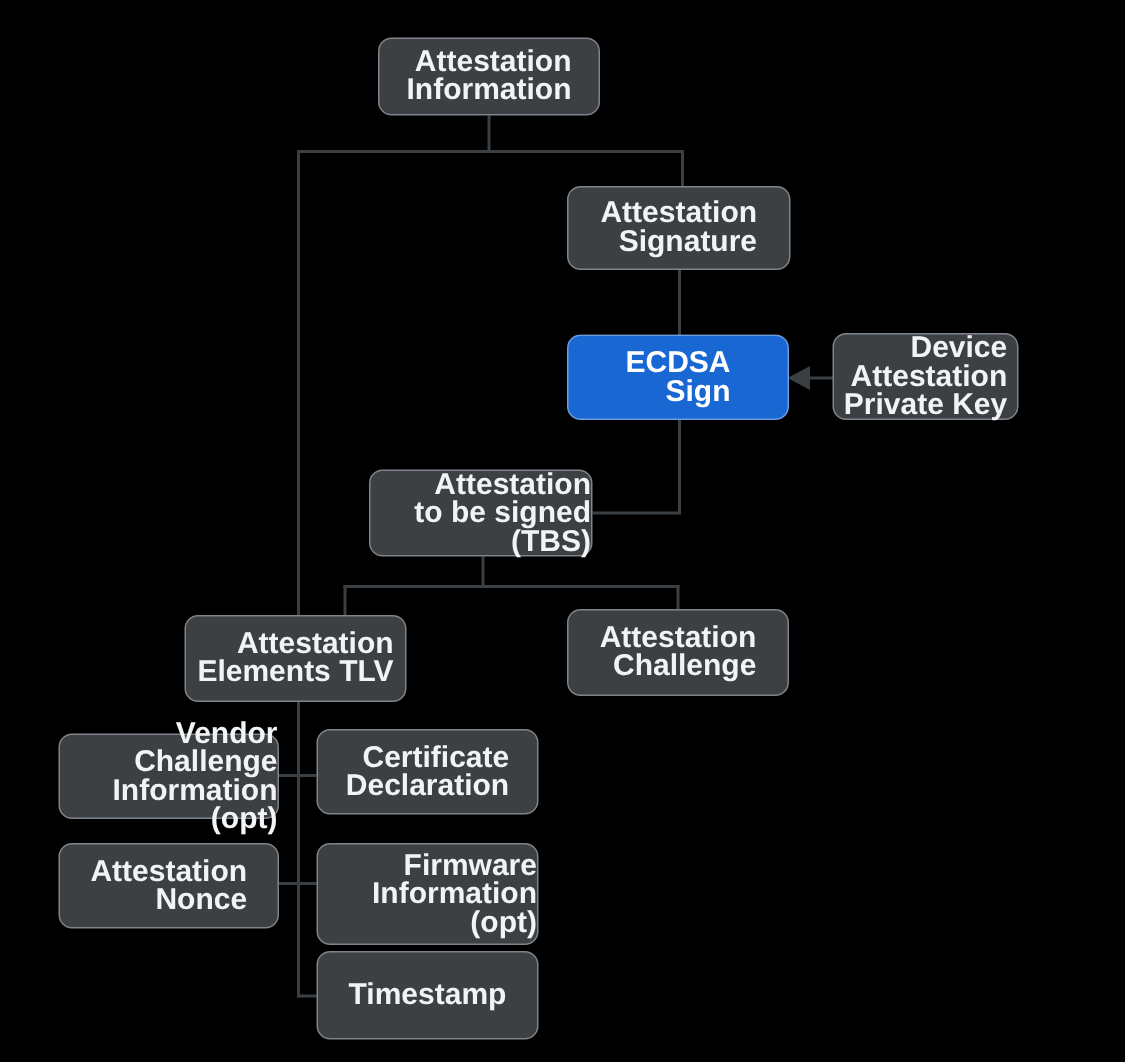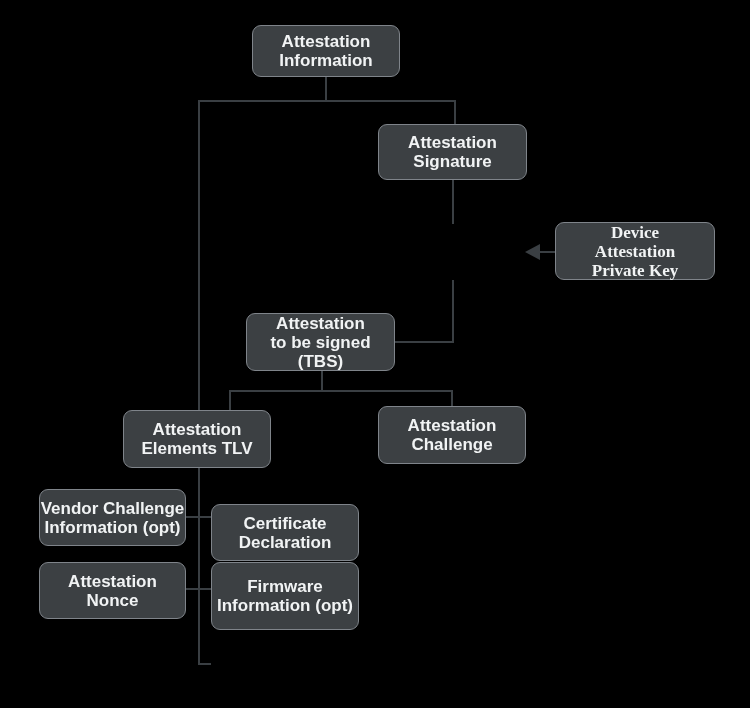--- a/index.html
+++ b/index.html
@@ -15,24 +15,24 @@
     overflow: hidden;
     font-family: "Liberation Sans", sans-serif;
   }
   .node {
     position: absolute;
     box-sizing: border-box;
     background: #3c4043;
     border: 1px solid #7f848a;
     border-radius: 9px;
     color: #f1f3f4;
-    font-size: 17px;
+    font-size: 20px;
     font-weight: bold;
     line-height: 19px;
-    text-align: center;
+    text-align: right;
     display: flex;
     align-items: center;
     justify-content: center;
     white-space: pre-line;
   }
   .node.highlight {
     background: #1967d2;
     border-color: rgba(255,255,255,0.35);
     color: #ffffff;
   }
@@ -69,31 +69,34 @@
   <div class="line" style="left:451px; top:390px; width:2px;   height:17px;"></div>
   <div class="line" style="left:198px; top:468px; width:2px;   height:197px;"></div>
   <div class="line" style="left:186px; top:516px; width:25px;  height:2px;"></div>
   <div class="line" style="left:186px; top:588px; width:25px;  height:2px;"></div>
   <div class="line" style="left:198px; top:663px; width:13px;  height:2px;"></div>
 
   <div class="node" style="left:252px; top:25px;  width:148px; height:52px;">Attestation
 Information</div>
   <div class="node" style="left:378px; top:124px; width:149px; height:56px;">Attestation
 Signature</div>
-  <div class="node" style="left:555px; top:222px; width:160px; height:58px;font-family:Liberation Serif, serif;">Device
+  <div class="node highlight" style="left:378px; top:223px; width:148px; height:57px;">ECDSA
+Sign</div>
+  <div class="node" style="left:555px; top:222px; width:124px; height:58px;">Device
 Attestation
 Private Key</div>
   <div class="node" style="left:246px; top:313px; width:149px; height:58px;">Attestation
 to be signed (TBS)</div>
   <div class="node" style="left:123px; top:410px; width:148px; height:58px;">Attestation
 Elements TLV</div>
   <div class="node" style="left:378px; top:406px; width:148px; height:58px;">Attestation
 Challenge</div>
   <div class="node" style="left:39px;  top:489px; width:147px; height:57px;">Vendor Challenge
 Information (opt)</div>
-  <div class="node" style="left:211px; top:504px; width:148px; height:57px;">Certificate
+  <div class="node" style="left:211px; top:486px; width:148px; height:57px;">Certificate
 Declaration</div>
   <div class="node" style="left:39px;  top:562px; width:147px; height:57px;">Attestation
 Nonce</div>
   <div class="node" style="left:211px; top:562px; width:148px; height:68px;">Firmware
 Information (opt)</div>
+  <div class="node" style="left:211px; top:634px; width:148px; height:59px;">Timestamp</div>
 
 </div>
 
 </body></html>

